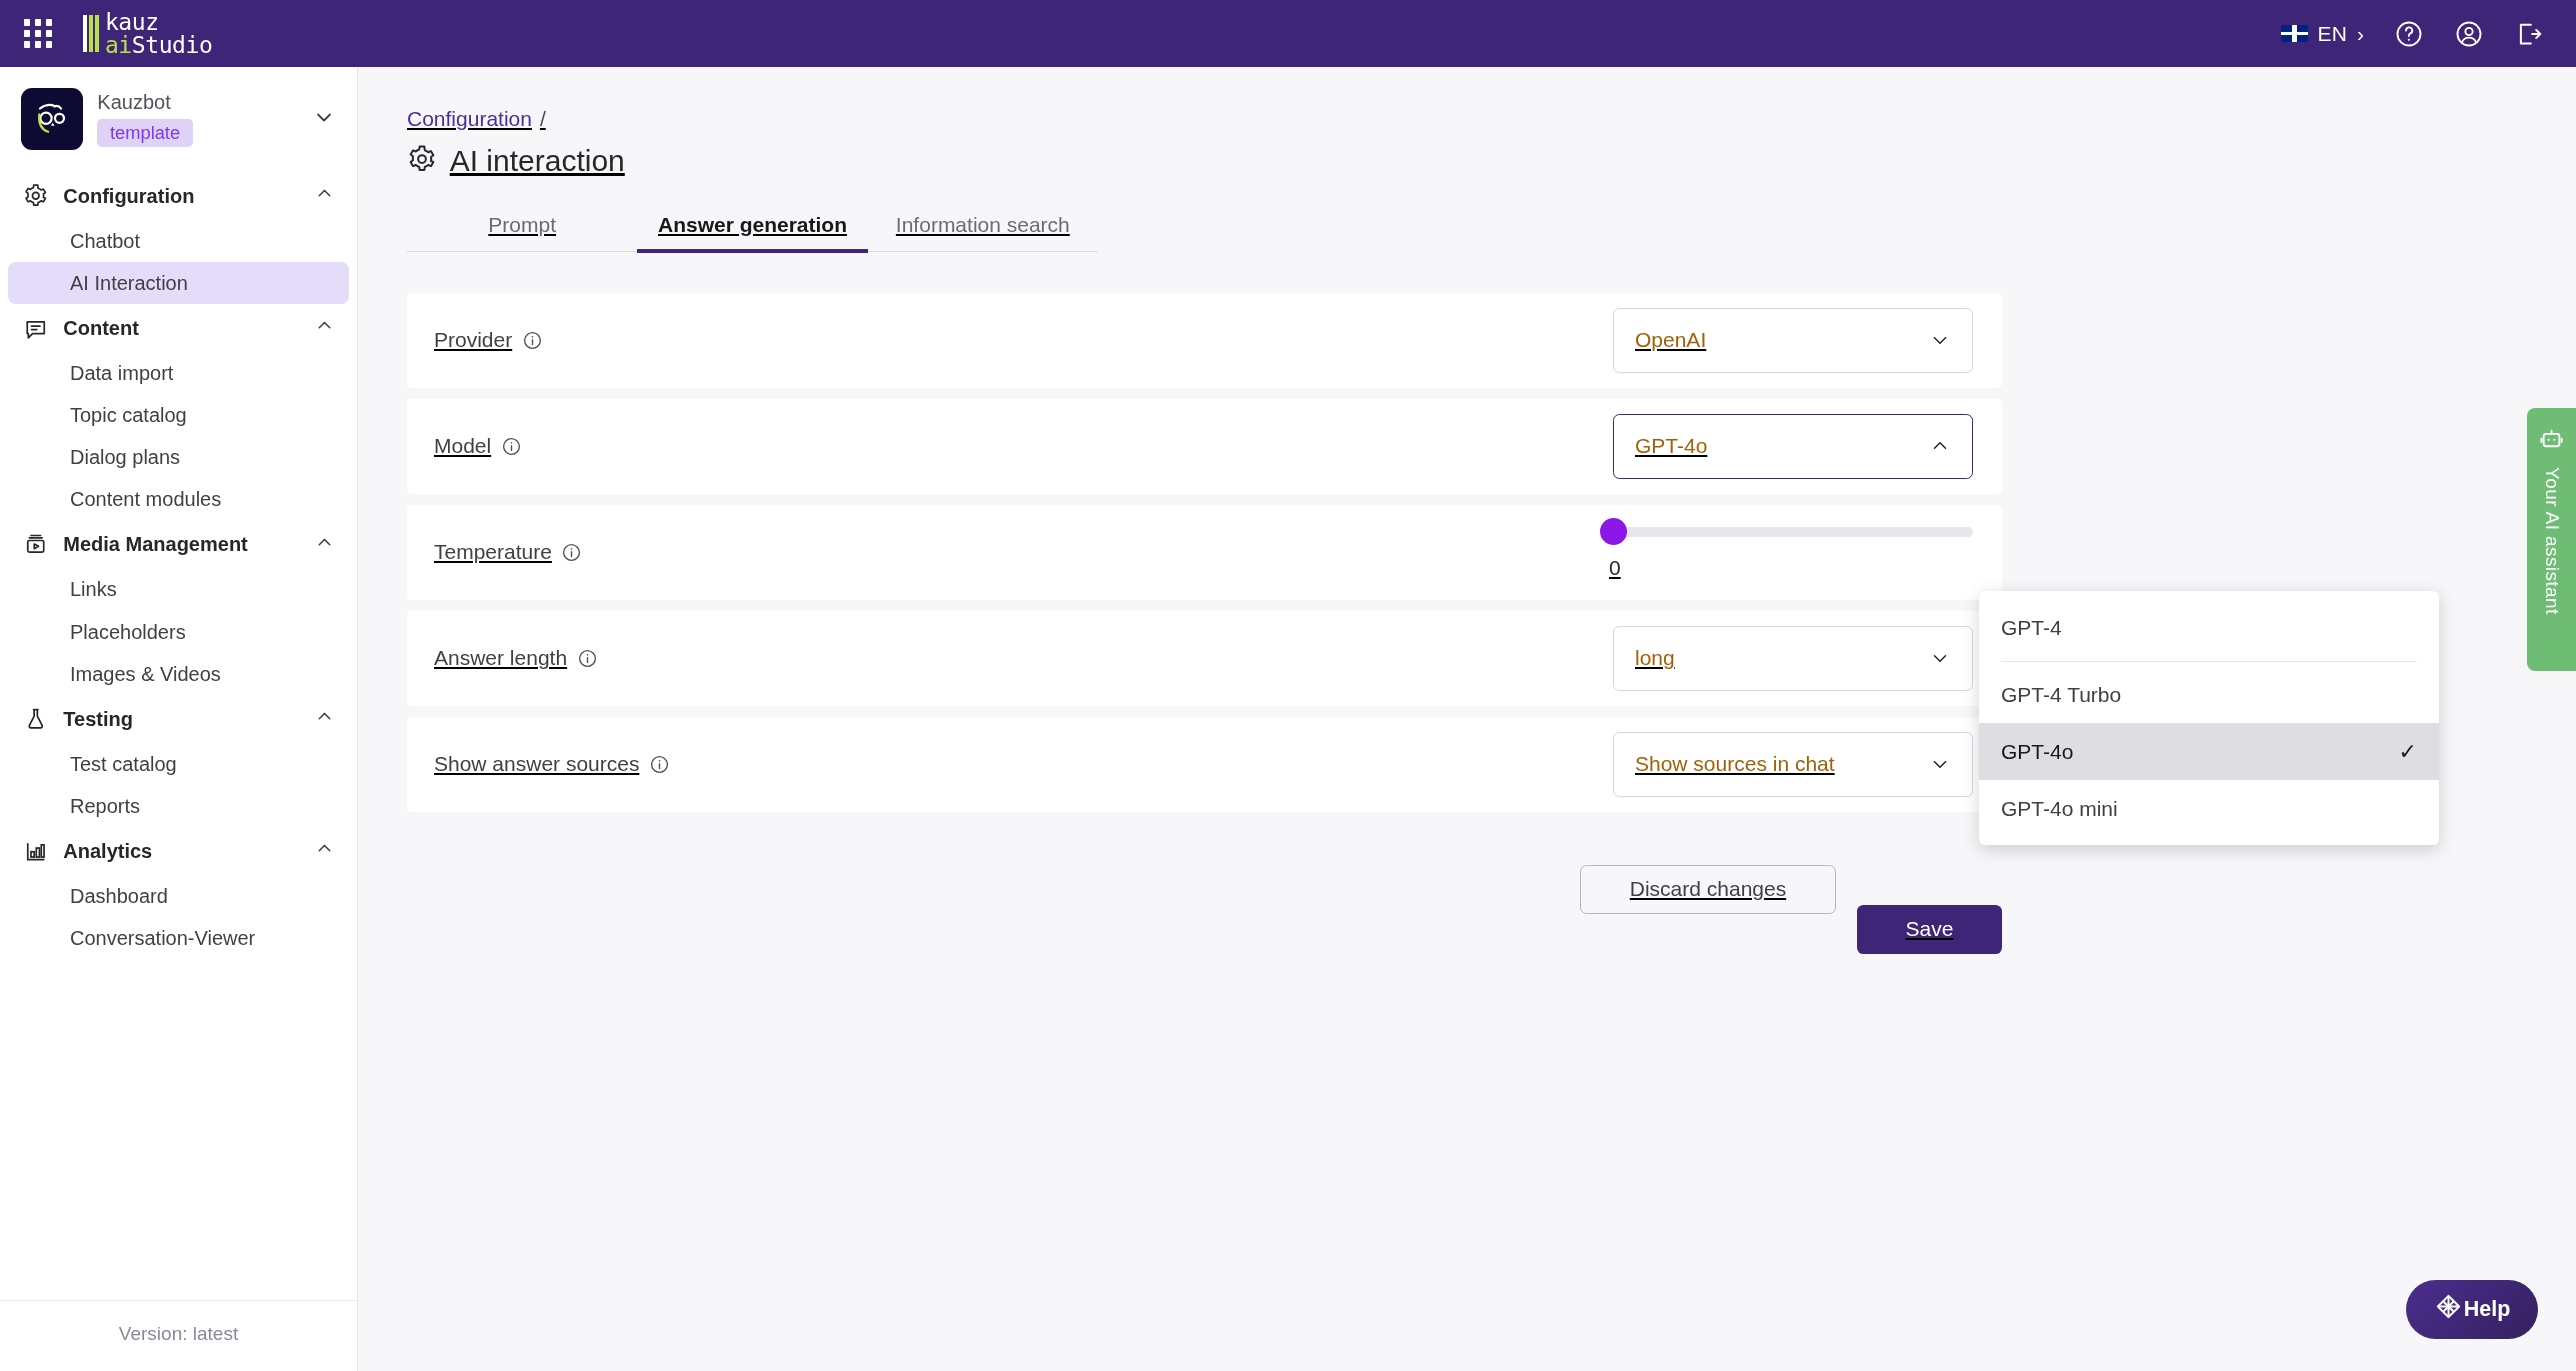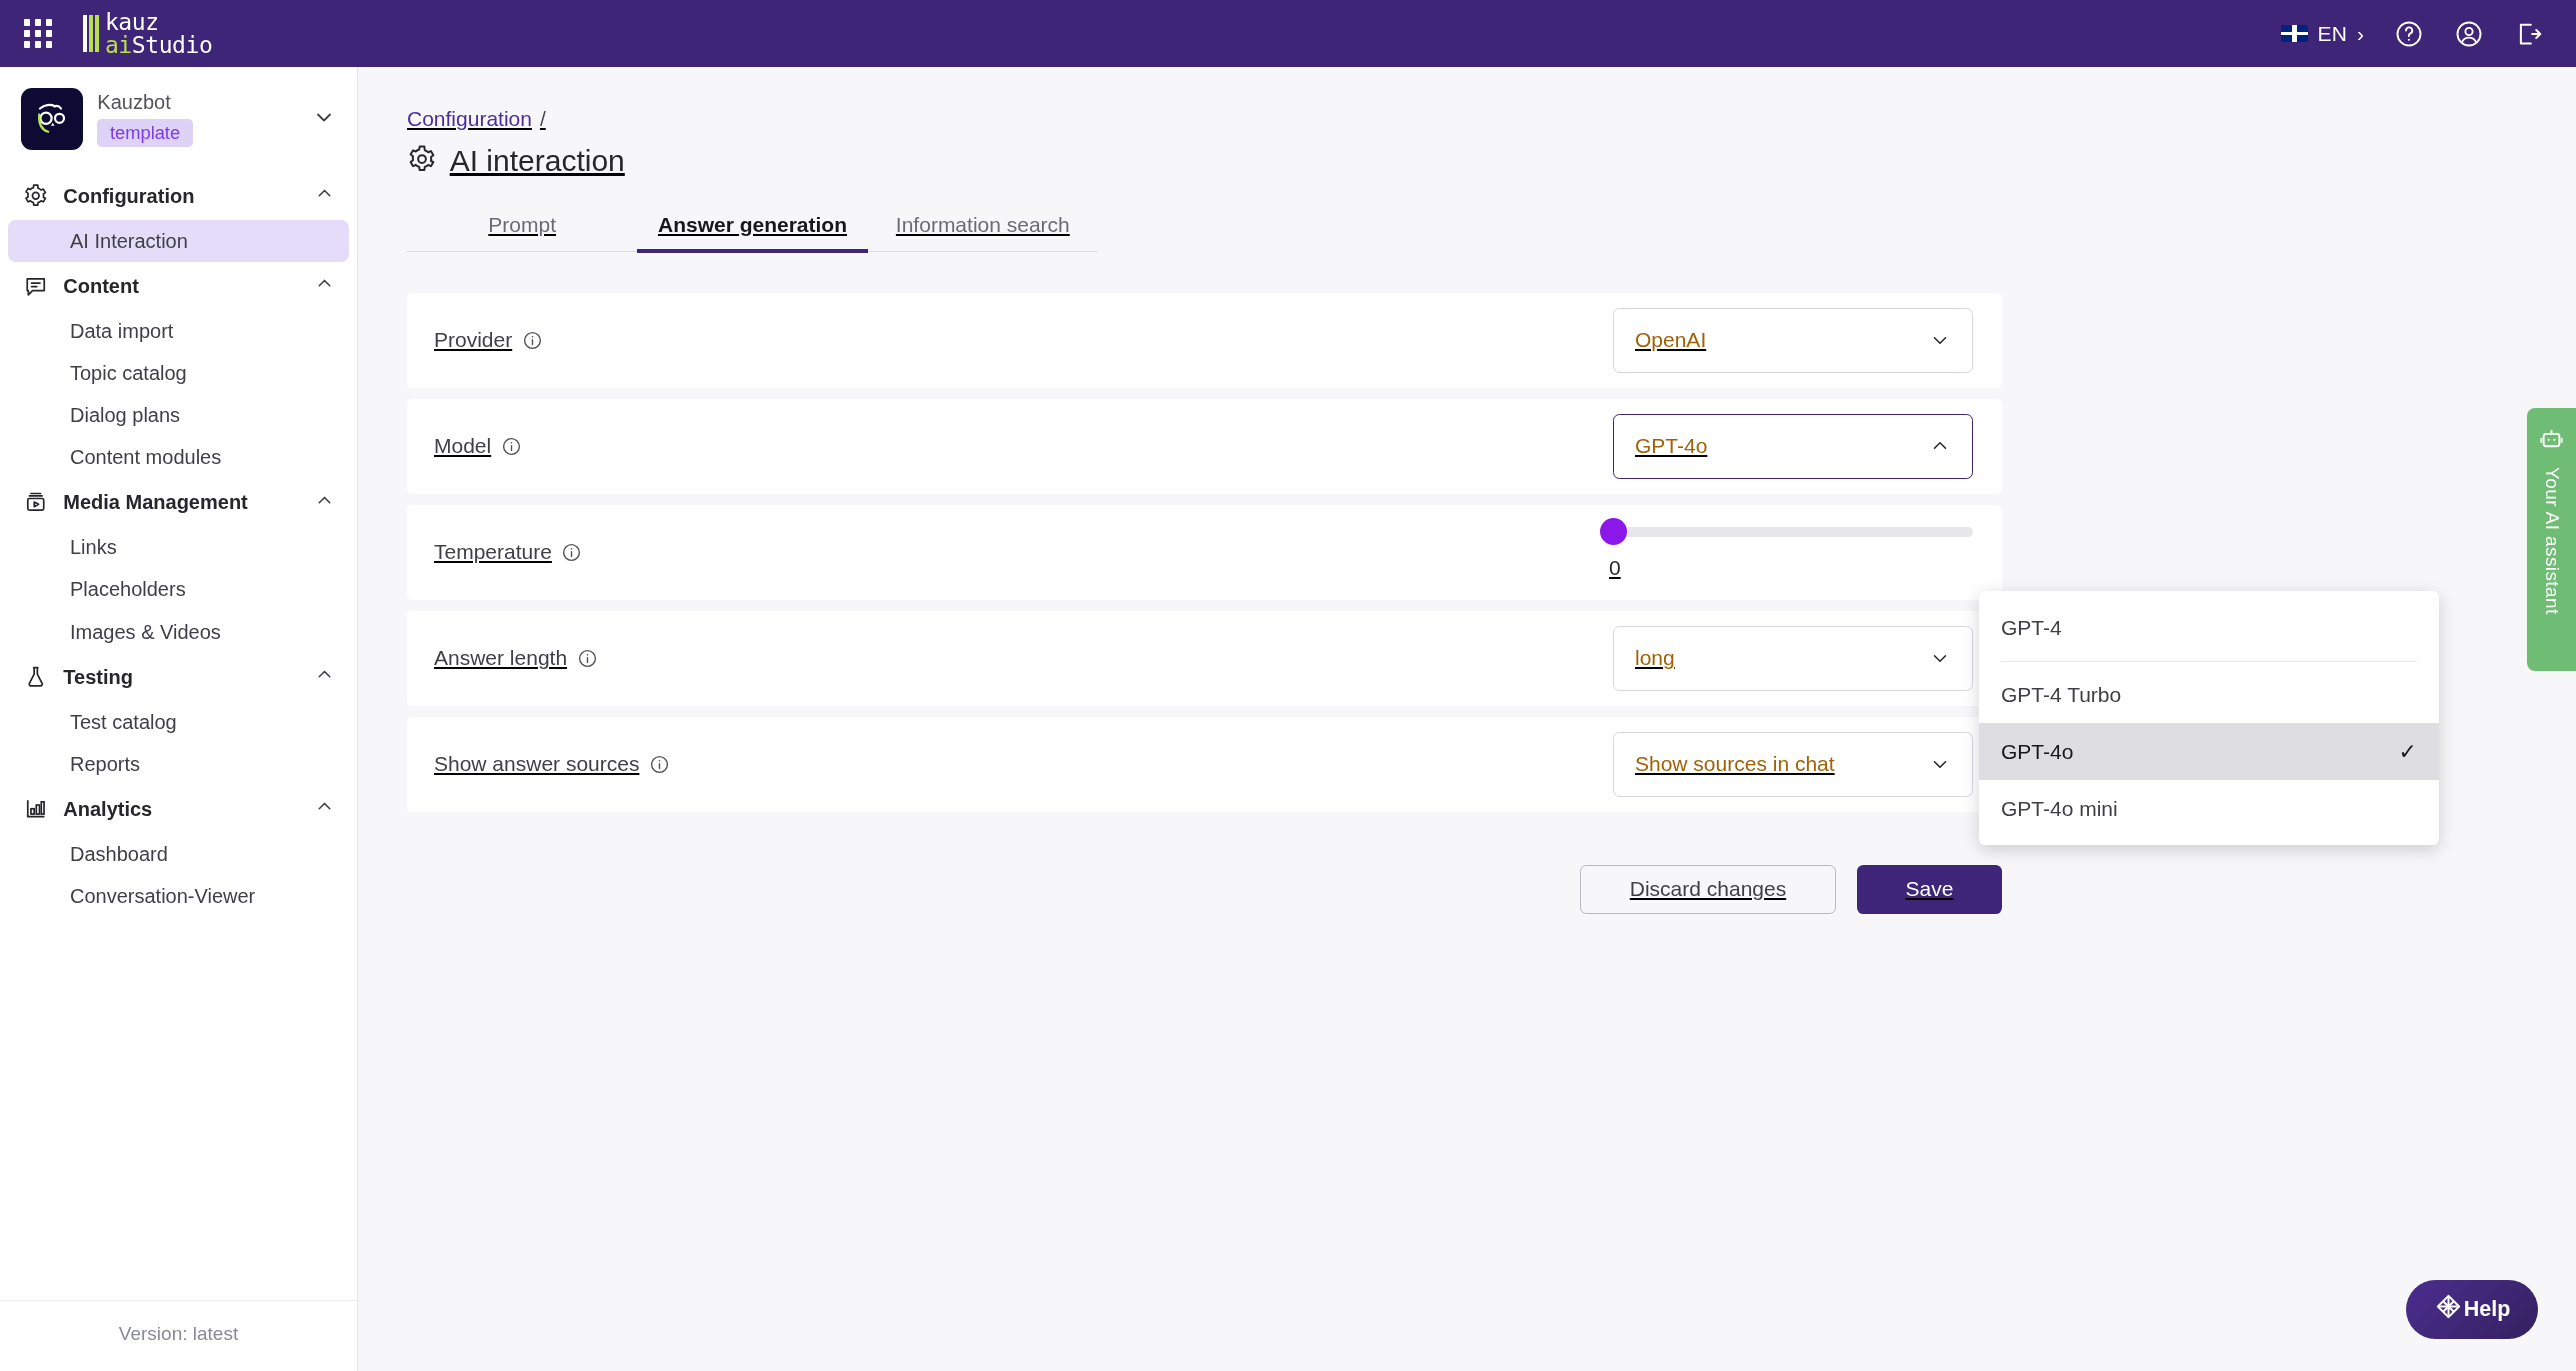--- a/index.html
+++ b/index.html
@@ -110,21 +110,21 @@
   .slider-track { width: 360px; height: 9.6px; background: #e6e6eb; border-radius: 4.8px;
     position: relative; margin-top: 1.6px; }
   .slider-thumb { position: absolute; left: -12.7px; top: -8.8px; width: 27px; height: 27px;
     border-radius: 50%; background: #8b18e8; cursor: pointer; }
   .slider-val { font-size: 21px; color: #27272a; margin-top: 19px; margin-left: -4px; }
 
   .actions { margin-top: 53px; width: 1595px; display: flex; justify-content: flex-end; gap: 21px; }
   .btn { height: 49px; border-radius: 6.4px; font-size: 21px; display: flex;
     align-items: center; justify-content: center; cursor: pointer; }
   .btn-secondary { width: 256px; border: 0.8px solid #b8b8c2; background: #f7f7fa; color: #3f3f46; }
-  .btn-primary { width: 145px; background: #3e2578; color: #ffffff; }
+  .btn-primary { width: 145px; background: #3e2578; color: #ffffff; margin-top: 40px; }
 
   
   .menu { position: absolute; left: 1621px; top: 524px; width: 460px;
     background: #ffffff; border-radius: 6.4px; box-shadow: 0 4.8px 17.5px rgba(0,0,0,0.17);
     padding: 8px 0; z-index: 30; }
   .menu-item { height: 57px; display: flex; align-items: center; padding: 0 22px;
     font-size: 21px; color: #3f3f46; cursor: pointer; }
   .menu-item.selected { background: #dedee2; color: #18181b; }
   .menu-item .chk { margin-left: auto; font-size: 22px; color: #18181b; }
   .menu-div { height: 0.8px; background: #e4e4ea; margin: 4.8px 22px; }
@@ -239,20 +239,21 @@
               <path d="M19.2 13.6a7.6 7.6 0 0 0 0-3.2l1.9-1.4-1.9-3.3-2.2.9a7.6 7.6 0 0 0-2.8-1.6L13.9 2h-3.8l-.3 2.4c-1 .3-2 .9-2.8 1.6l-2.2-.9-1.9 3.3 1.9 1.4a7.6 7.6 0 0 0 0 3.2l-1.9 1.4 1.9 3.3 2.2-.9c.8.7 1.8 1.3 2.8 1.6l.3 2.4h3.8l.3-2.4c1-.3 2-.9 2.8-1.6l2.2.9 1.9-3.3z" stroke-linejoin="round"></path>
             </svg>
           </span>
           <span class="gl">Configuration</span>
           <span class="gc">
             <svg width="21" height="21" viewBox="0 0 24 24" fill="none" stroke="currentColor" stroke-width="1.8">
                 <path d="M6 14.5l6-6 6 6" stroke-linecap="round" stroke-linejoin="round"></path>
               </svg>
           </span>
         </div>
+        <div class="nav-item">Chatbot</div>
         <div class="nav-item active">AI Interaction</div>
 
         <div class="nav-group">
           <span class="gi">
             <svg viewBox="0 0 24 24" fill="none" stroke="currentColor" stroke-width="1.6">
               <path d="M4 5.5h16v11H9l-4 4v-4H4z" stroke-linejoin="round"></path>
               <path d="M8 9.5h8M8 12.8h5" stroke-linecap="round"></path>
             </svg>
           </span>
           <span class="gl">Content</span>

